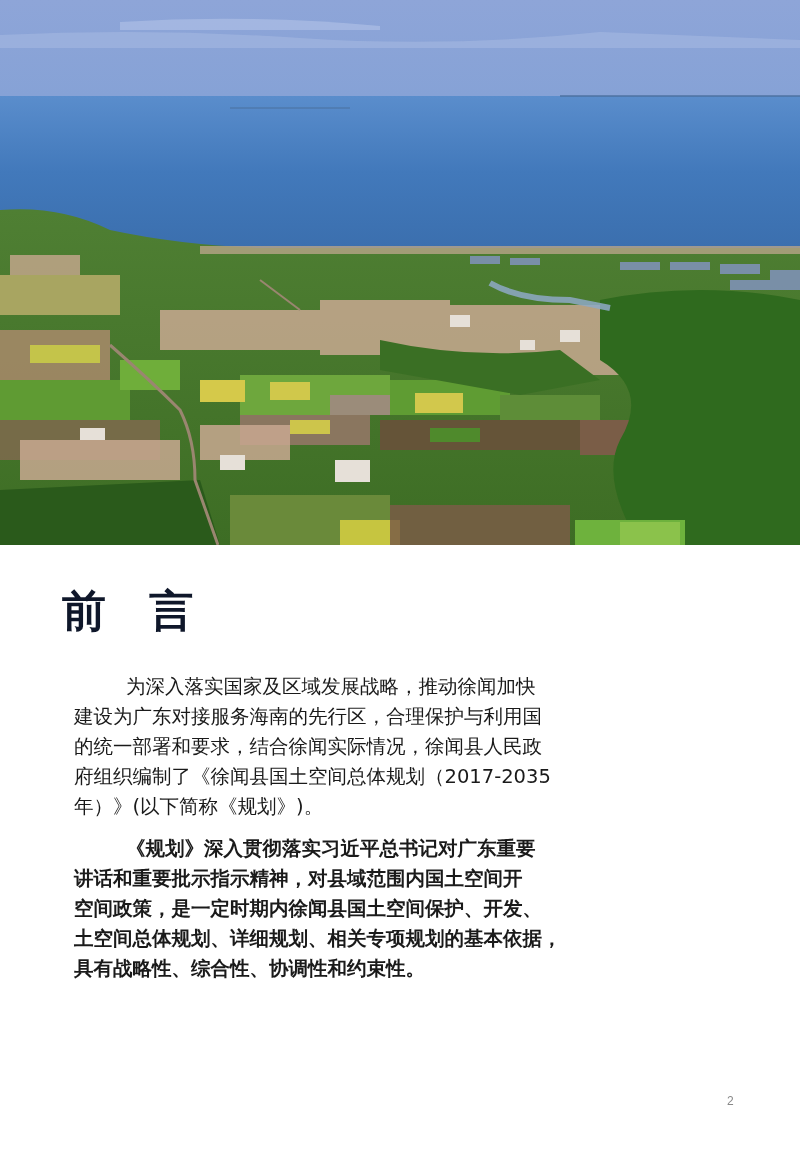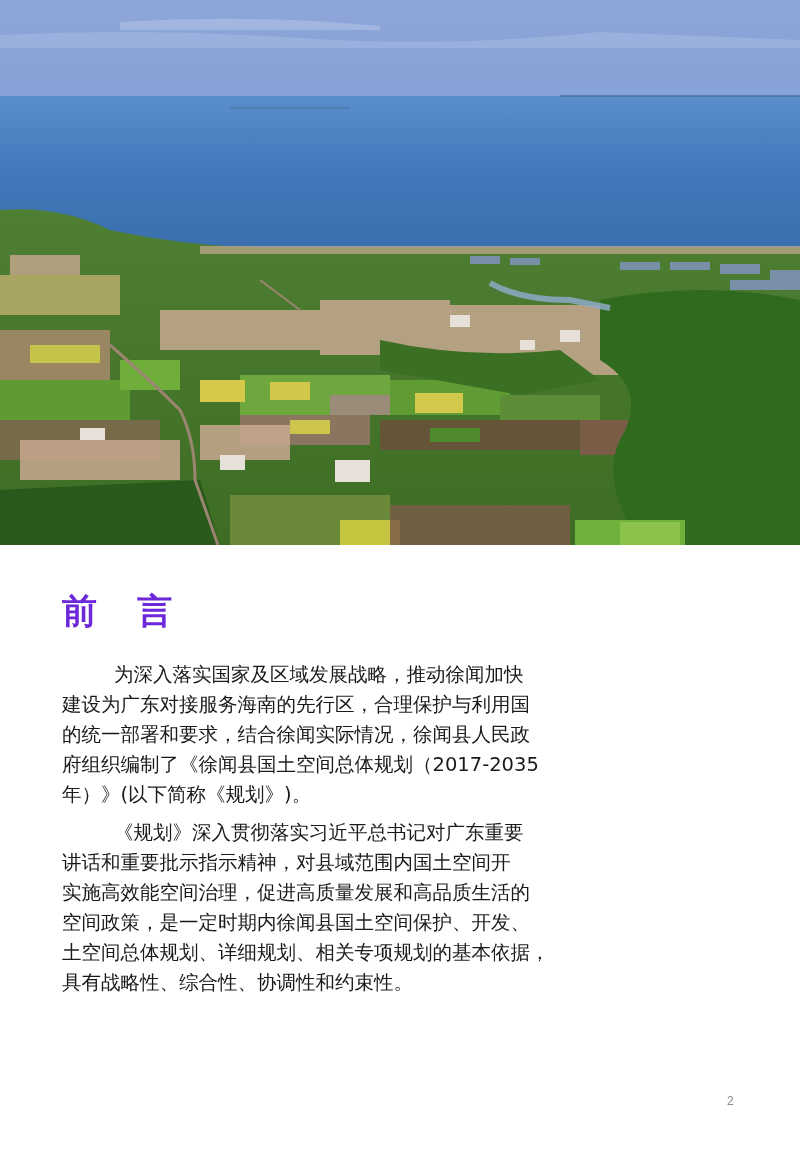--- a/index.html
+++ b/index.html
@@ -6,30 +6,30 @@
     html, body { width: 800px; height: 1156px; background: #ffffff; overflow: hidden; }
     body { position: relative; font-family: "DejaVu Sans", "Liberation Sans", sans-serif; color: #111; }
 
     .hero {
       position: absolute; left: 0; top: 0; width: 800px; height: 545px; overflow: hidden;
     }
     .hero svg { display: block; width: 800px; height: 545px; }
 
     .title {
       position: absolute; left: 62px; top: 586px;
-      font-size: 35px; font-weight: bold; letter-spacing: 14px; color: #6d28d9;
+      font-size: 44px; font-weight: bold; letter-spacing: 14px; color: #0f172a;
       line-height: 50px;
     }
 
     .body-text {
       position: absolute; left: 62px; top: 660px; width: 520px;
       font-size: 19.5px; line-height: 30px; color: #1a1a1a;
     }
-    .body-text p { margin: 0; }
-    .body-text p + p { margin-top: 8px; }
+    .body-text p { margin: 12px; }
+    .body-text p + p { margin-top: 8px; font-weight: bold; }
     .body-text .line { display: block; white-space: nowrap; }
     .indent { padding-left: 52px; }
 
     .page-num {
       position: absolute; left: 727px; top: 1094px;
       font-size: 12px; color: #888; font-family: "Liberation Sans", sans-serif;
     }
   </style>
 </head>
 <body>
@@ -140,20 +140,19 @@
   <p>
     <span class="line indent">为深入落实国家及区域发展战略，推动徐闻加快</span>
     <span class="line">建设为广东对接服务海南的先行区，合理保护与利用国</span>
     <span class="line">的统一部署和要求，结合徐闻实际情况，徐闻县人民政</span>
     <span class="line">府组织编制了《徐闻县国土空间总体规划（2017-2035</span>
     <span class="line">年）》(以下简称《规划》)。</span>
   </p>
   <p>
     <span class="line indent">《规划》深入贯彻落实习近平总书记对广东重要</span>
     <span class="line">讲话和重要批示指示精神，对县域范围内国土空间开</span>
-    <span class="line">实施高效能空间治理，促进高质量发展和高品质生活的</span>
     <span class="line">空间政策，是一定时期内徐闻县国土空间保护、开发、</span>
     <span class="line">土空间总体规划、详细规划、相关专项规划的基本依据，</span>
     <span class="line">具有战略性、综合性、协调性和约束性。</span>
   </p>
 </div>
 
 <div class="page-num">2</div>
 
 </body></html>

